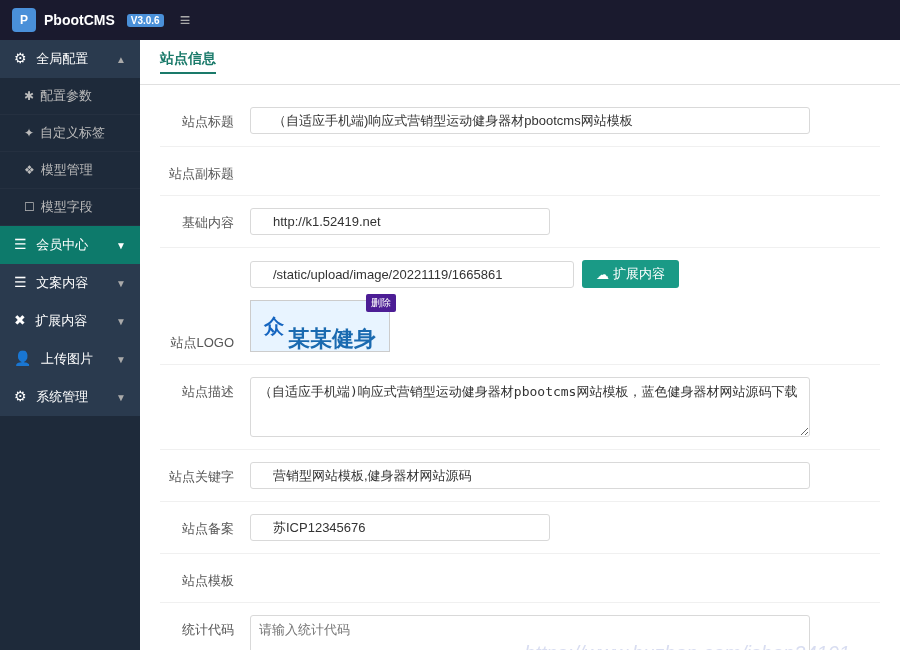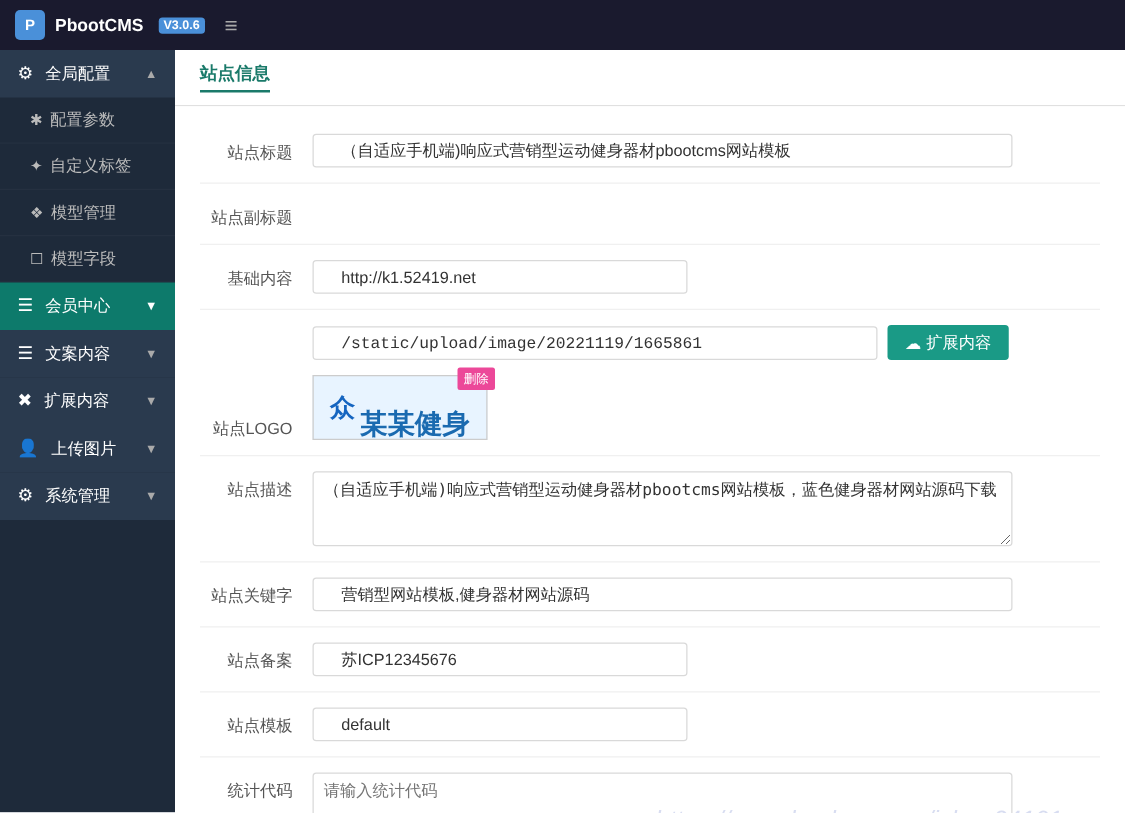--- a/index.html
+++ b/index.html
@@ -150,21 +150,21 @@
       border: 1px solid #d9d9d9;
       border-radius: 3px;
       padding: 5px 22px;
       font-size: 13px;
       color: #333;
       outline: none;
       background: #fff;
     }
     .form-input-full { width: 560px; }
     .form-input-medium { width: 300px; }
-    .form-input-path { width: 452px; font-family: Liberation Mono, monospace; }
+    .form-input-path { width: 324px; }
 
     .upload-btn {
       background: #1a9a86;
       color: #fff;
       border: none;
       border-radius: 3px;
       padding: 5px 14px;
       font-size: 13px;
       cursor: pointer;
       display: flex;
@@ -192,21 +192,21 @@
     }
     .logo-preview .logo-text-fitness {
       display: flex;
       align-items: center;
       gap: 4px;
     }
     .logo-delete-btn {
       position: absolute;
       top: -6px;
       right: -6px;
-      background: #ec4899;
+      background: #4c1d95;
       color: #fff;
       font-size: 10px;
       padding: 2px 5px;
       border-radius: 2px;
       cursor: pointer;
     }
 
     .form-textarea {
       border: 1px solid #d9d9d9;
       border-radius: 3px;
@@ -377,23 +377,20 @@
 
       <div class="form-row">
         <div class="form-label">站点备案</div>
         <div class="form-field">
           <input class="form-input form-input-medium" type="text" value="苏ICP12345676" style="">
         </div>
       </div>
 
       <div class="form-row">
         <div class="form-label">站点模板</div>
-        <div class="form-field">
-          <input class="form-input form-input-medium" type="text" value="default" style="">
-        </div>
       </div>
 
       <div class="form-row relative-wrap" style="min-height:80px;">
         <div class="form-label">统计代码</div>
         <div class="form-field" style="position:relative;">
           <textarea class="form-textarea" style="min-height: 70px;" placeholder="请输入统计代码"></textarea>
           <span class="watermark-text">https://www.huzhan.com/ishop34101</span>
         </div>
       </div>
 

